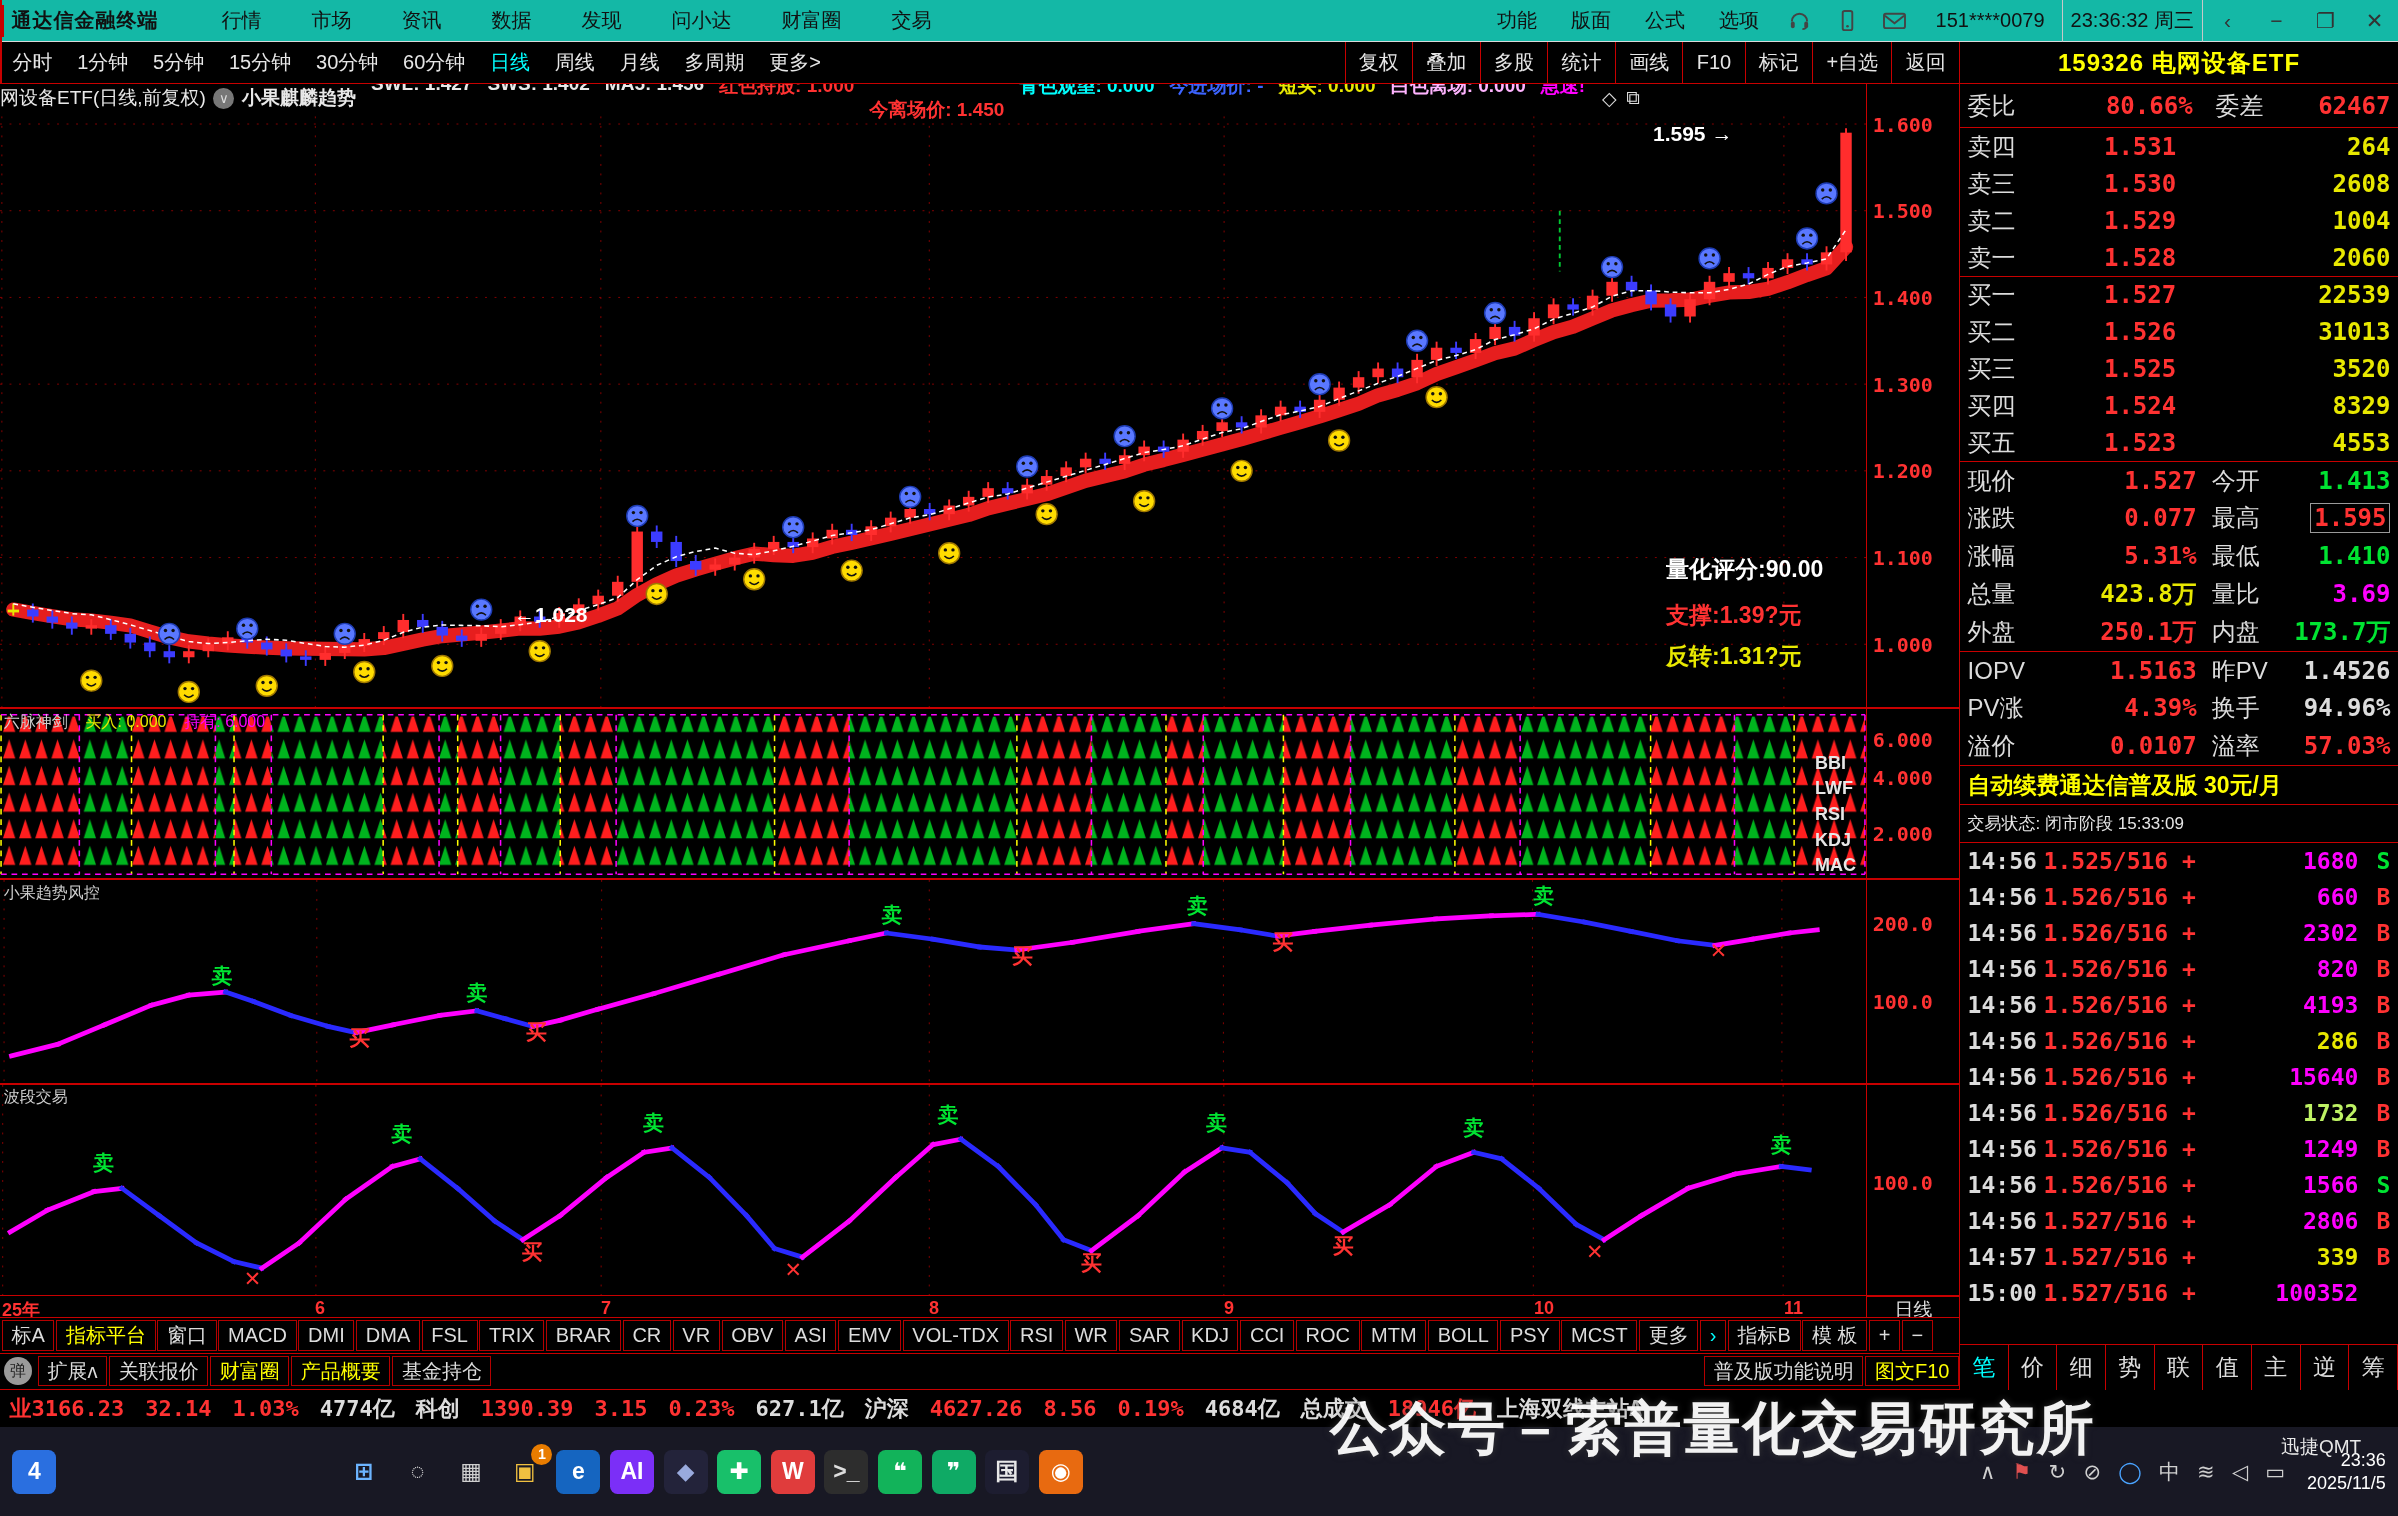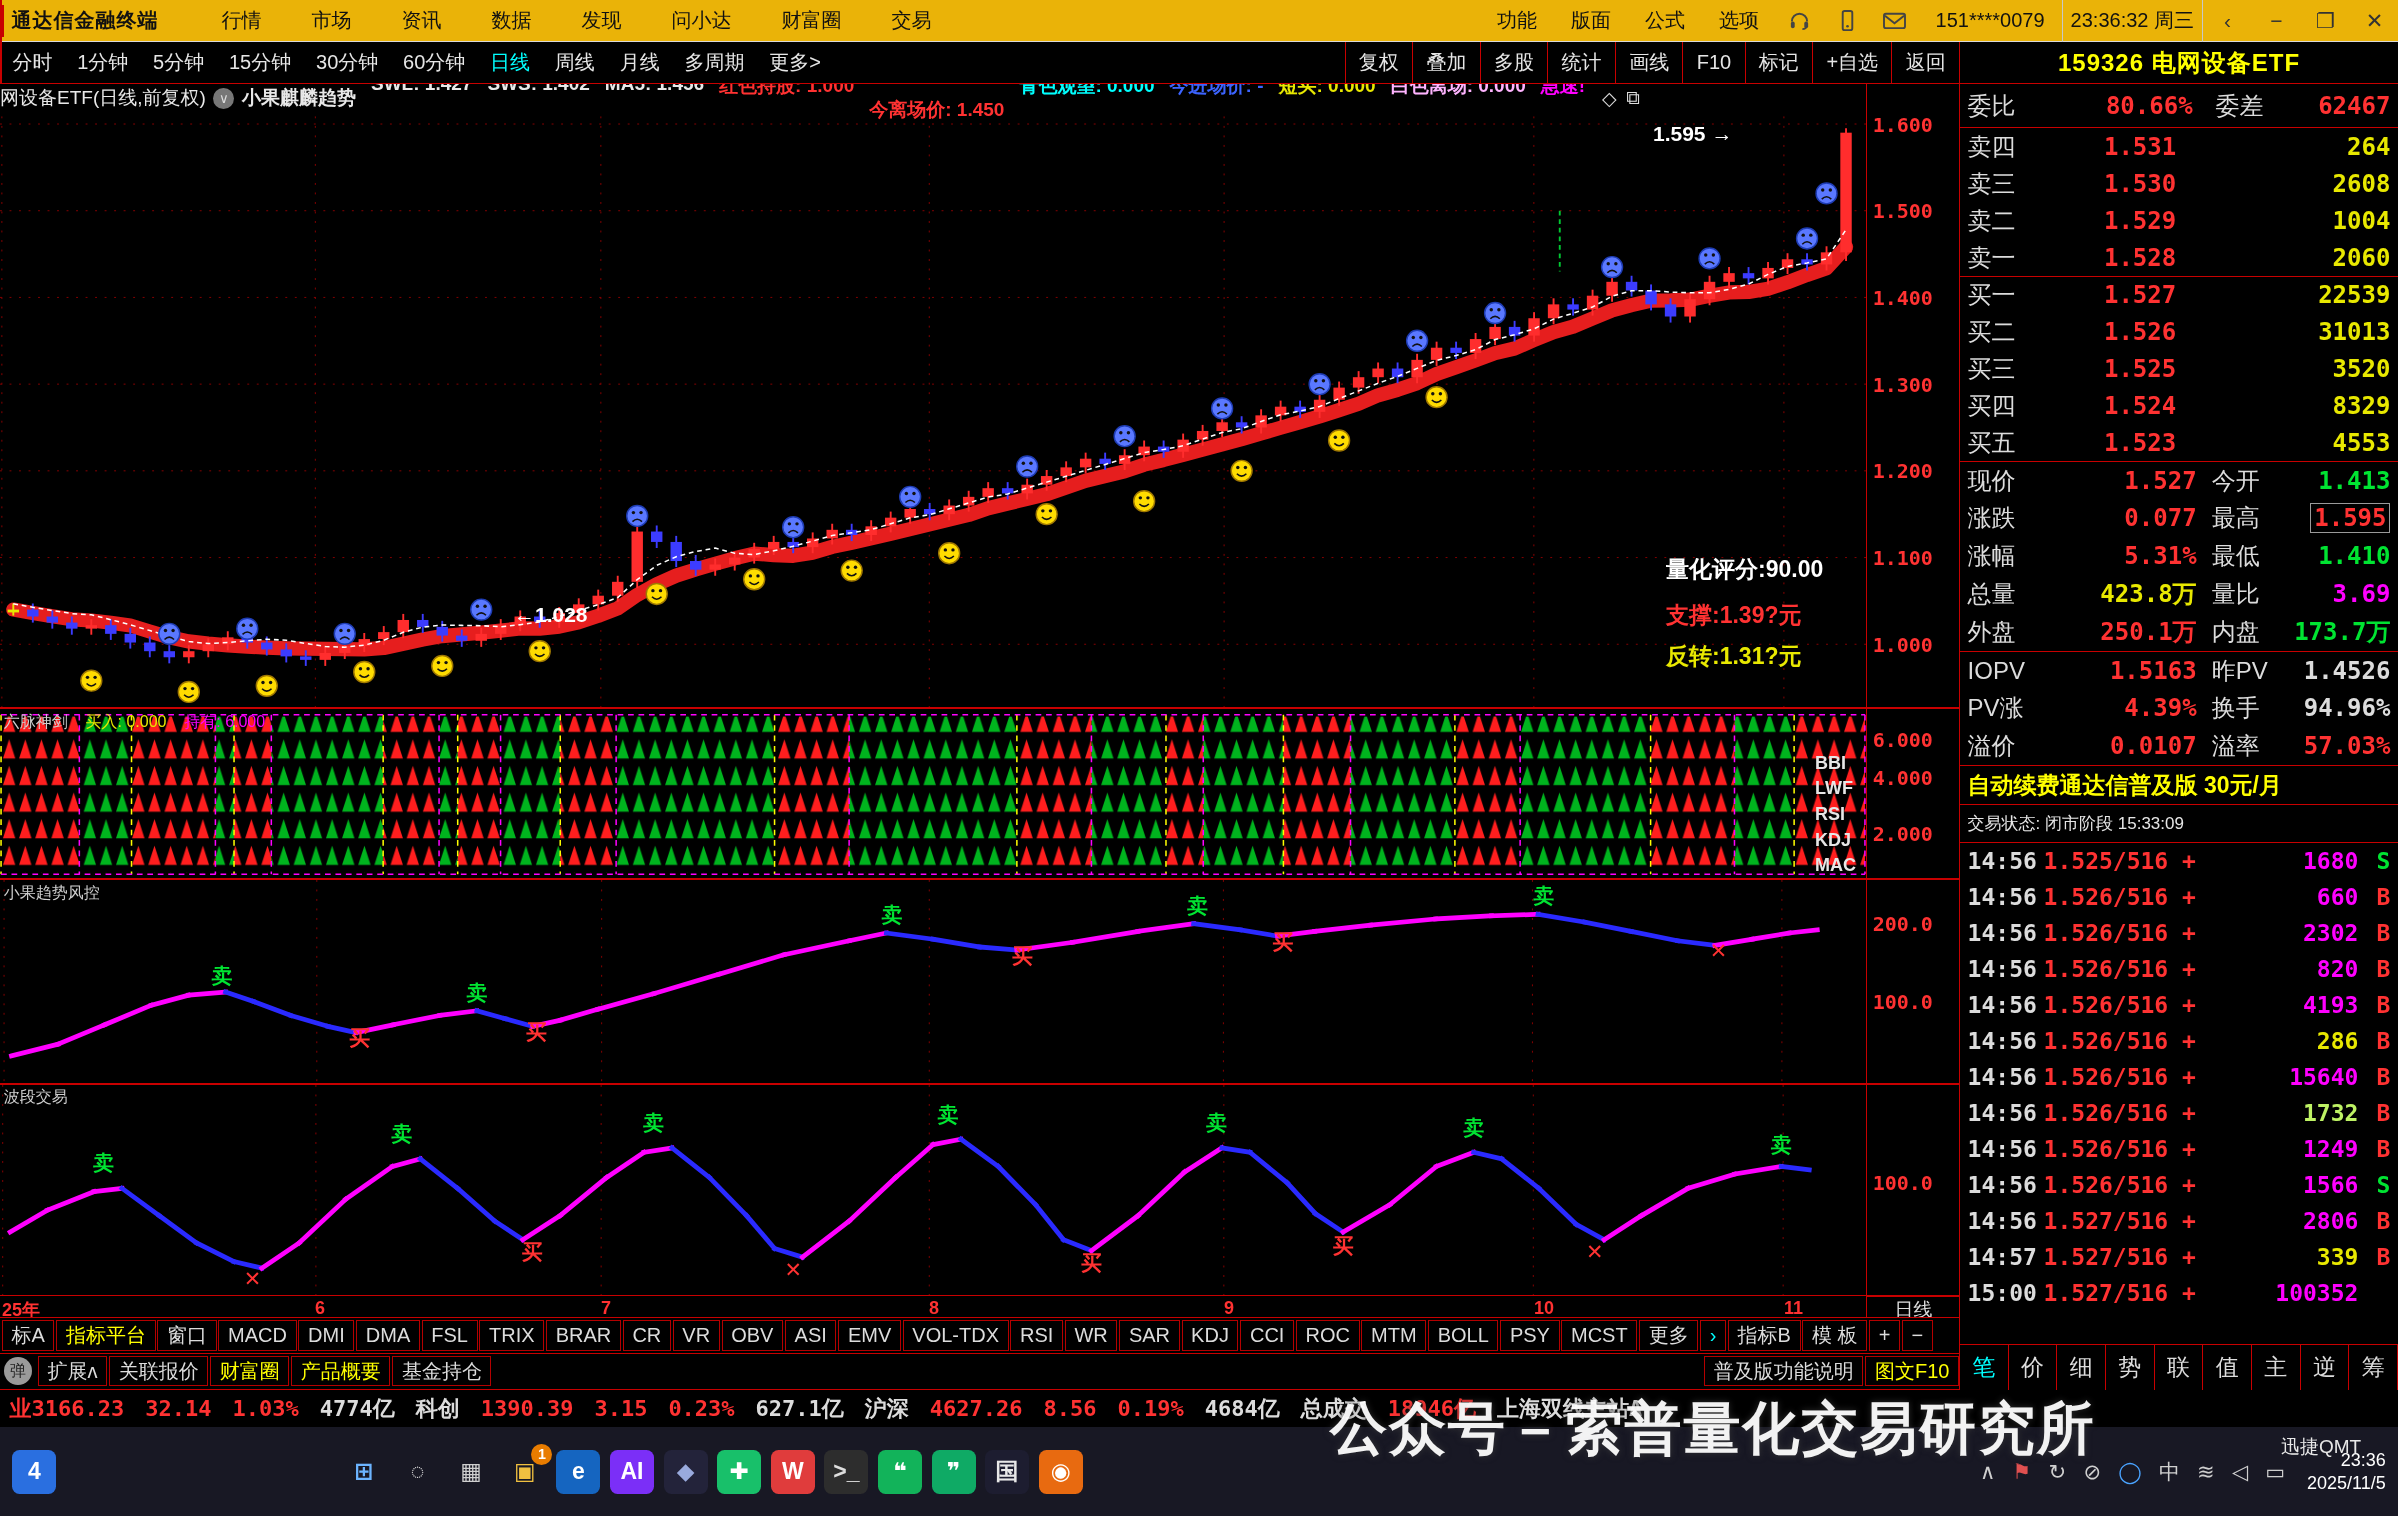--- a/index.html
+++ b/index.html
@@ -1,20 +1,20 @@
 <!DOCTYPE html>
 <html style="font-size:15px"><head>
 <meta charset="utf-8">
 <style>
 *{margin:0;padding:0;box-sizing:border-box}
 html,body{width:2399px;height:1516px;background:#000;overflow:hidden;
   font-family:"Liberation Sans","DejaVu Sans",sans-serif;-webkit-font-smoothing:none}
 #app{position:relative;width:2399px;height:1516px;background:#000}
 
-.menubar{position:absolute;left:0;top:0;width:2399px;height:42px;background:#eab308;
+.menubar{position:absolute;left:0;top:0;width:2399px;height:42px;background:#14b8a6;
   display:flex;align-items:center;color:#111;font-size:20px;border-bottom:1px solid #d9d9d9}
 .menubar .accent{width:3.8px;height:32px;background:#c80000;margin-right:7.6px}
 .app-title{font-weight:bold;margin-right:38px;letter-spacing:1px}
 .menu-item{padding:0 25px;cursor:default}
 .menu-right{margin-left:auto;display:flex;align-items:center}
 .menu-right .menu-item{padding:0 17px}
 .sysicon{width:28.5px;height:28.5px;margin:0 9.5px;display:flex;align-items:center;justify-content:center}
 .acct{margin:0 17px;font-size:20px}
 .clockbox{border-left:1px solid #c8c8c8;border-right:1px solid #c8c8c8;padding:0 8px;height:42px;
   display:flex;align-items:center;font-size:20px}

